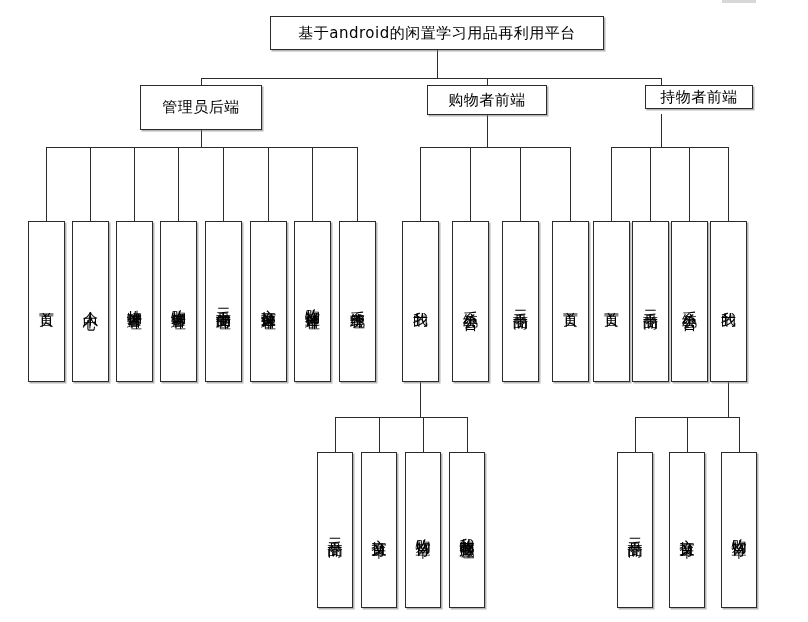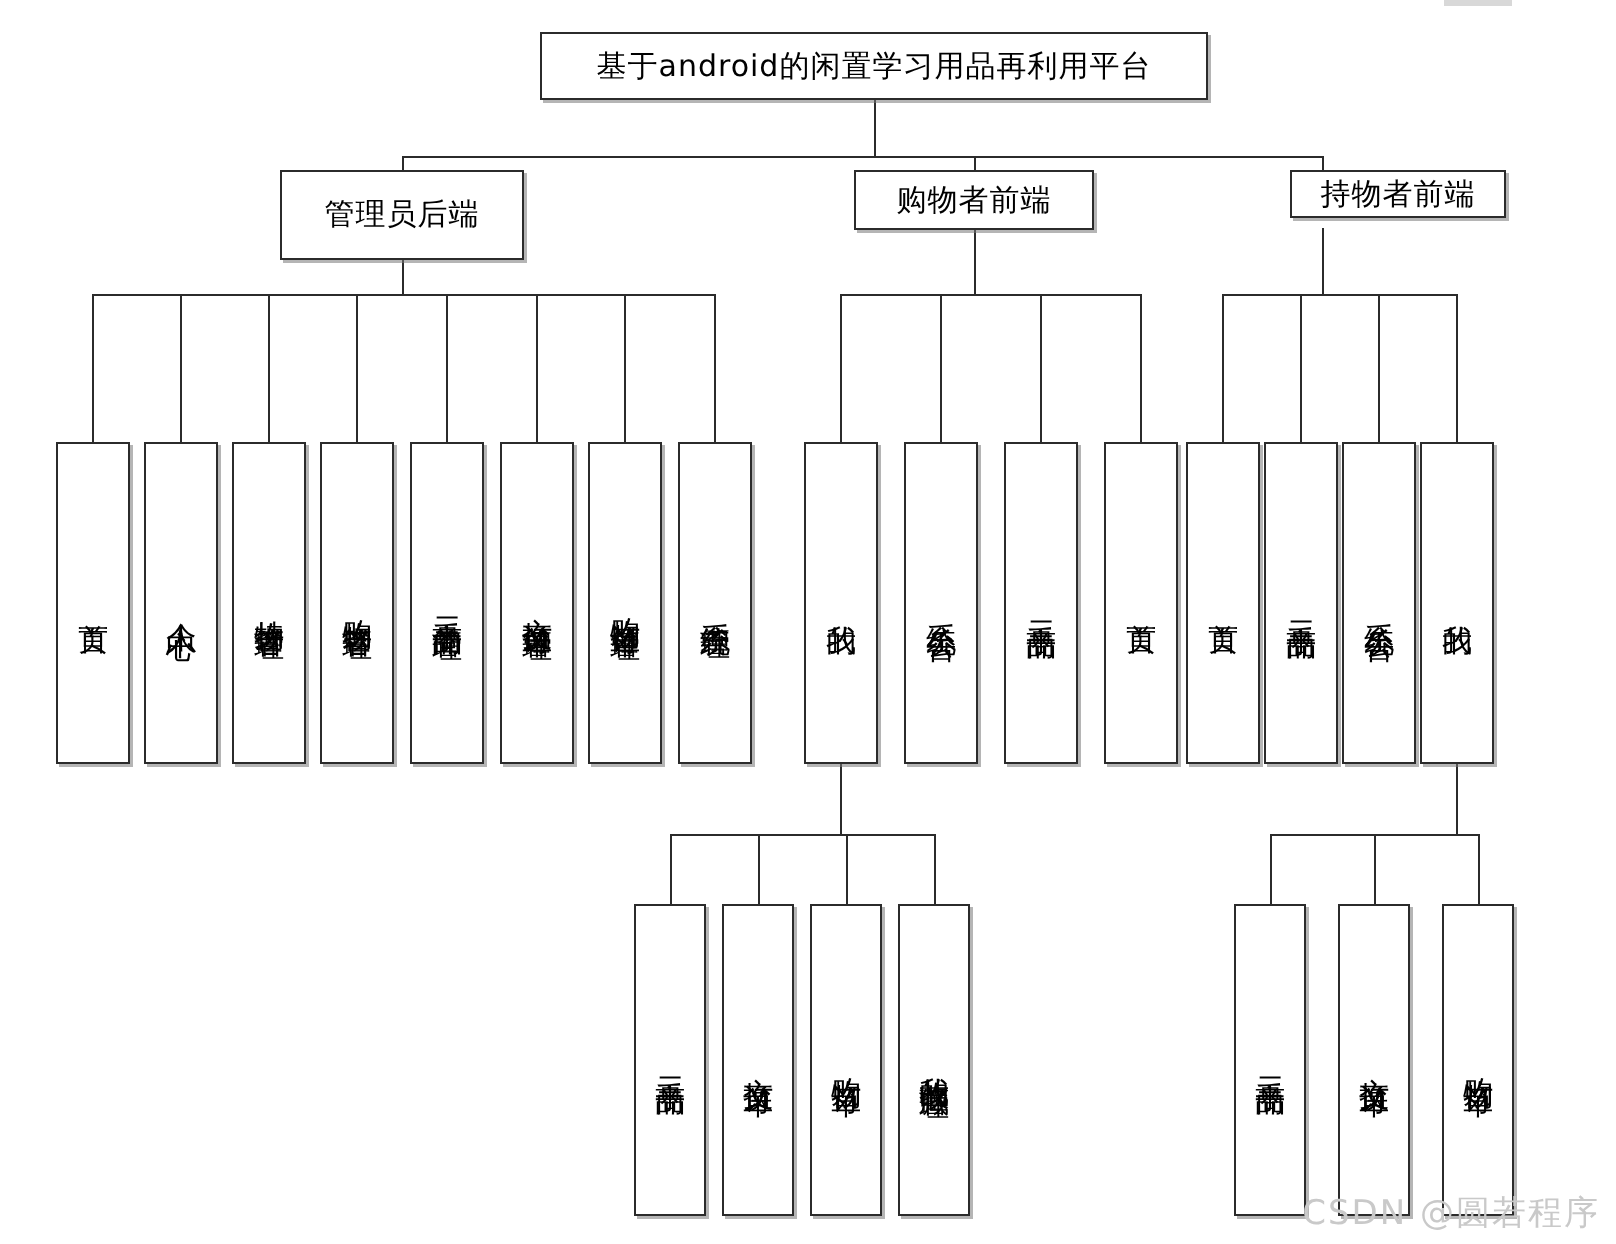--- a/index.html
+++ b/index.html
@@ -211,15 +211,14 @@
   </div>
   <div class="box v-text" style="left:669px; top:452px; width:36px; height:156px;">
     <span>交换订单</span>
   </div>
   <div class="box v-text" style="left:721px; top:452px; width:36px; height:156px;">
     <span>购物订单</span>
   </div>
 
   <div id="topstub"></div>
 
-  <div id="watermark">CSDN @圆若程序</div>
 
 </div>
 
 </body></html>

